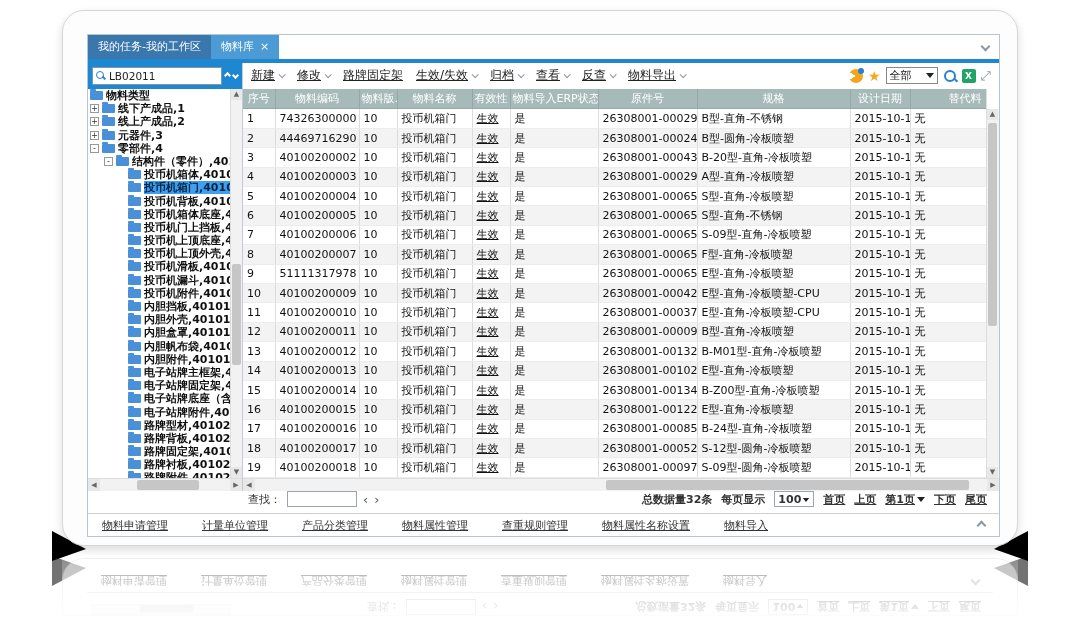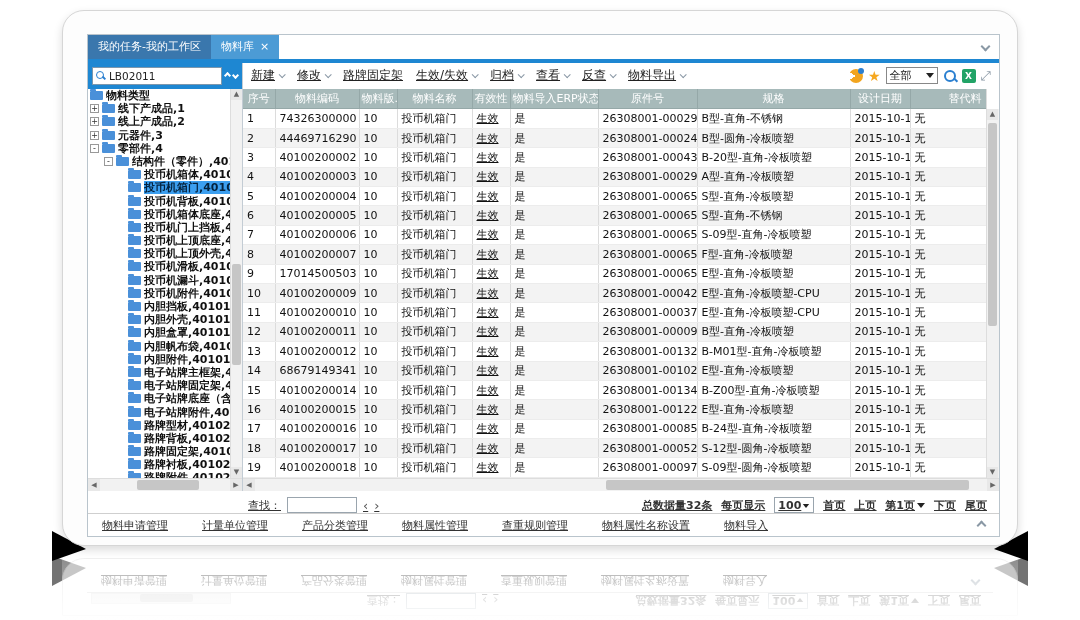--- a/index.html
+++ b/index.html
@@ -102,21 +102,21 @@
   th { background:#a7baba; color:#fff; font-weight:normal; font-size:11px; height:20px;
     border-right:1px solid #95a8a8; border-bottom:1px solid #95a8a8; overflow:hidden; white-space:nowrap; padding:0 2px; }
   td { font-size:11px; height:19.4px; border-right:1px solid #dcdcdc; border-bottom:1px solid #ececec;
     padding:0 4px; overflow:hidden; white-space:nowrap; color:#111; background:transparent; }
   tr.grid-row:nth-child(even) td { background:#f3f3f3; }
   td:nth-child(5) { text-decoration:underline; }
   .grid-vscroll { position:absolute; right:0; top:20px; bottom:0; width:13px; background:#f2f2f2; border-left:1px solid #ddd; }
   .grid-corner { position:absolute; right:0; top:0; width:13px; height:20px; background:#fff; border-left:1px solid #ddd; }
 
   
-  .footer-row { height:22px; display:flex; align-items:flex-end; font-size:11px; color:#333;text-decoration:underline; }
+  .footer-row { height:22px; display:flex; align-items:flex-start; font-size:11px; color:#333; }
   .footer-left { margin-left:160px; display:flex; align-items:center; gap:6px; }
   .find-input { width:70px; height:16px; border:1px solid #9aa5ae; background:#fff; }
   .nav-arrow { color:#555; font-size:13px; line-height:1; }
   .pager { margin-left:auto; display:flex; align-items:center; gap:9px; font-weight:bold; color:#333; padding-right:12px; }
   .pager .plain { font-weight:bold; }
   .pager a { color:#333; text-decoration:underline; cursor:default; }
   .pp-select { width:40px; height:16px; border:1px solid #9aa5ae; background:#fff; display:flex; align-items:center; padding:0 3px; font-weight:bold; }
   .pp-select .caret { border-top-color:#222; transform:translateY(2px) scale(.8); }
   .cur-page { display:flex; align-items:center; gap:2px; text-decoration:underline; }
 
@@ -599,21 +599,21 @@
                     <td>生效</td>
                     <td>是</td>
                     <td>26308001-0006552</td>
                     <td>F型-直角-冷板喷塑</td>
                     <td>2015-10-15</td>
                     <td>无</td>
                   </tr>
 
                   <tr class="grid-row">
                     <td>9</td>
-                    <td>17014500503</td>
+                    <td>51111317978</td>
                     <td>10</td>
                     <td>投币机箱门</td>
                     <td>生效</td>
                     <td>是</td>
                     <td>26308001-0006549</td>
                     <td>E型-直角-冷板喷塑</td>
                     <td>2015-10-15</td>
                     <td>无</td>
                   </tr>
 
@@ -664,21 +664,21 @@
                     <td>生效</td>
                     <td>是</td>
                     <td>26308001-0013266</td>
                     <td>B-M01型-直角-冷板喷塑</td>
                     <td>2015-10-15</td>
                     <td>无</td>
                   </tr>
 
                   <tr class="grid-row">
                     <td>14</td>
-                    <td>68679149341</td>
+                    <td>40100200013</td>
                     <td>10</td>
                     <td>投币机箱门</td>
                     <td>生效</td>
                     <td>是</td>
                     <td>26308001-0010205</td>
                     <td>E型-直角-冷板喷塑</td>
                     <td>2015-10-15</td>
                     <td>无</td>
                   </tr>
 

